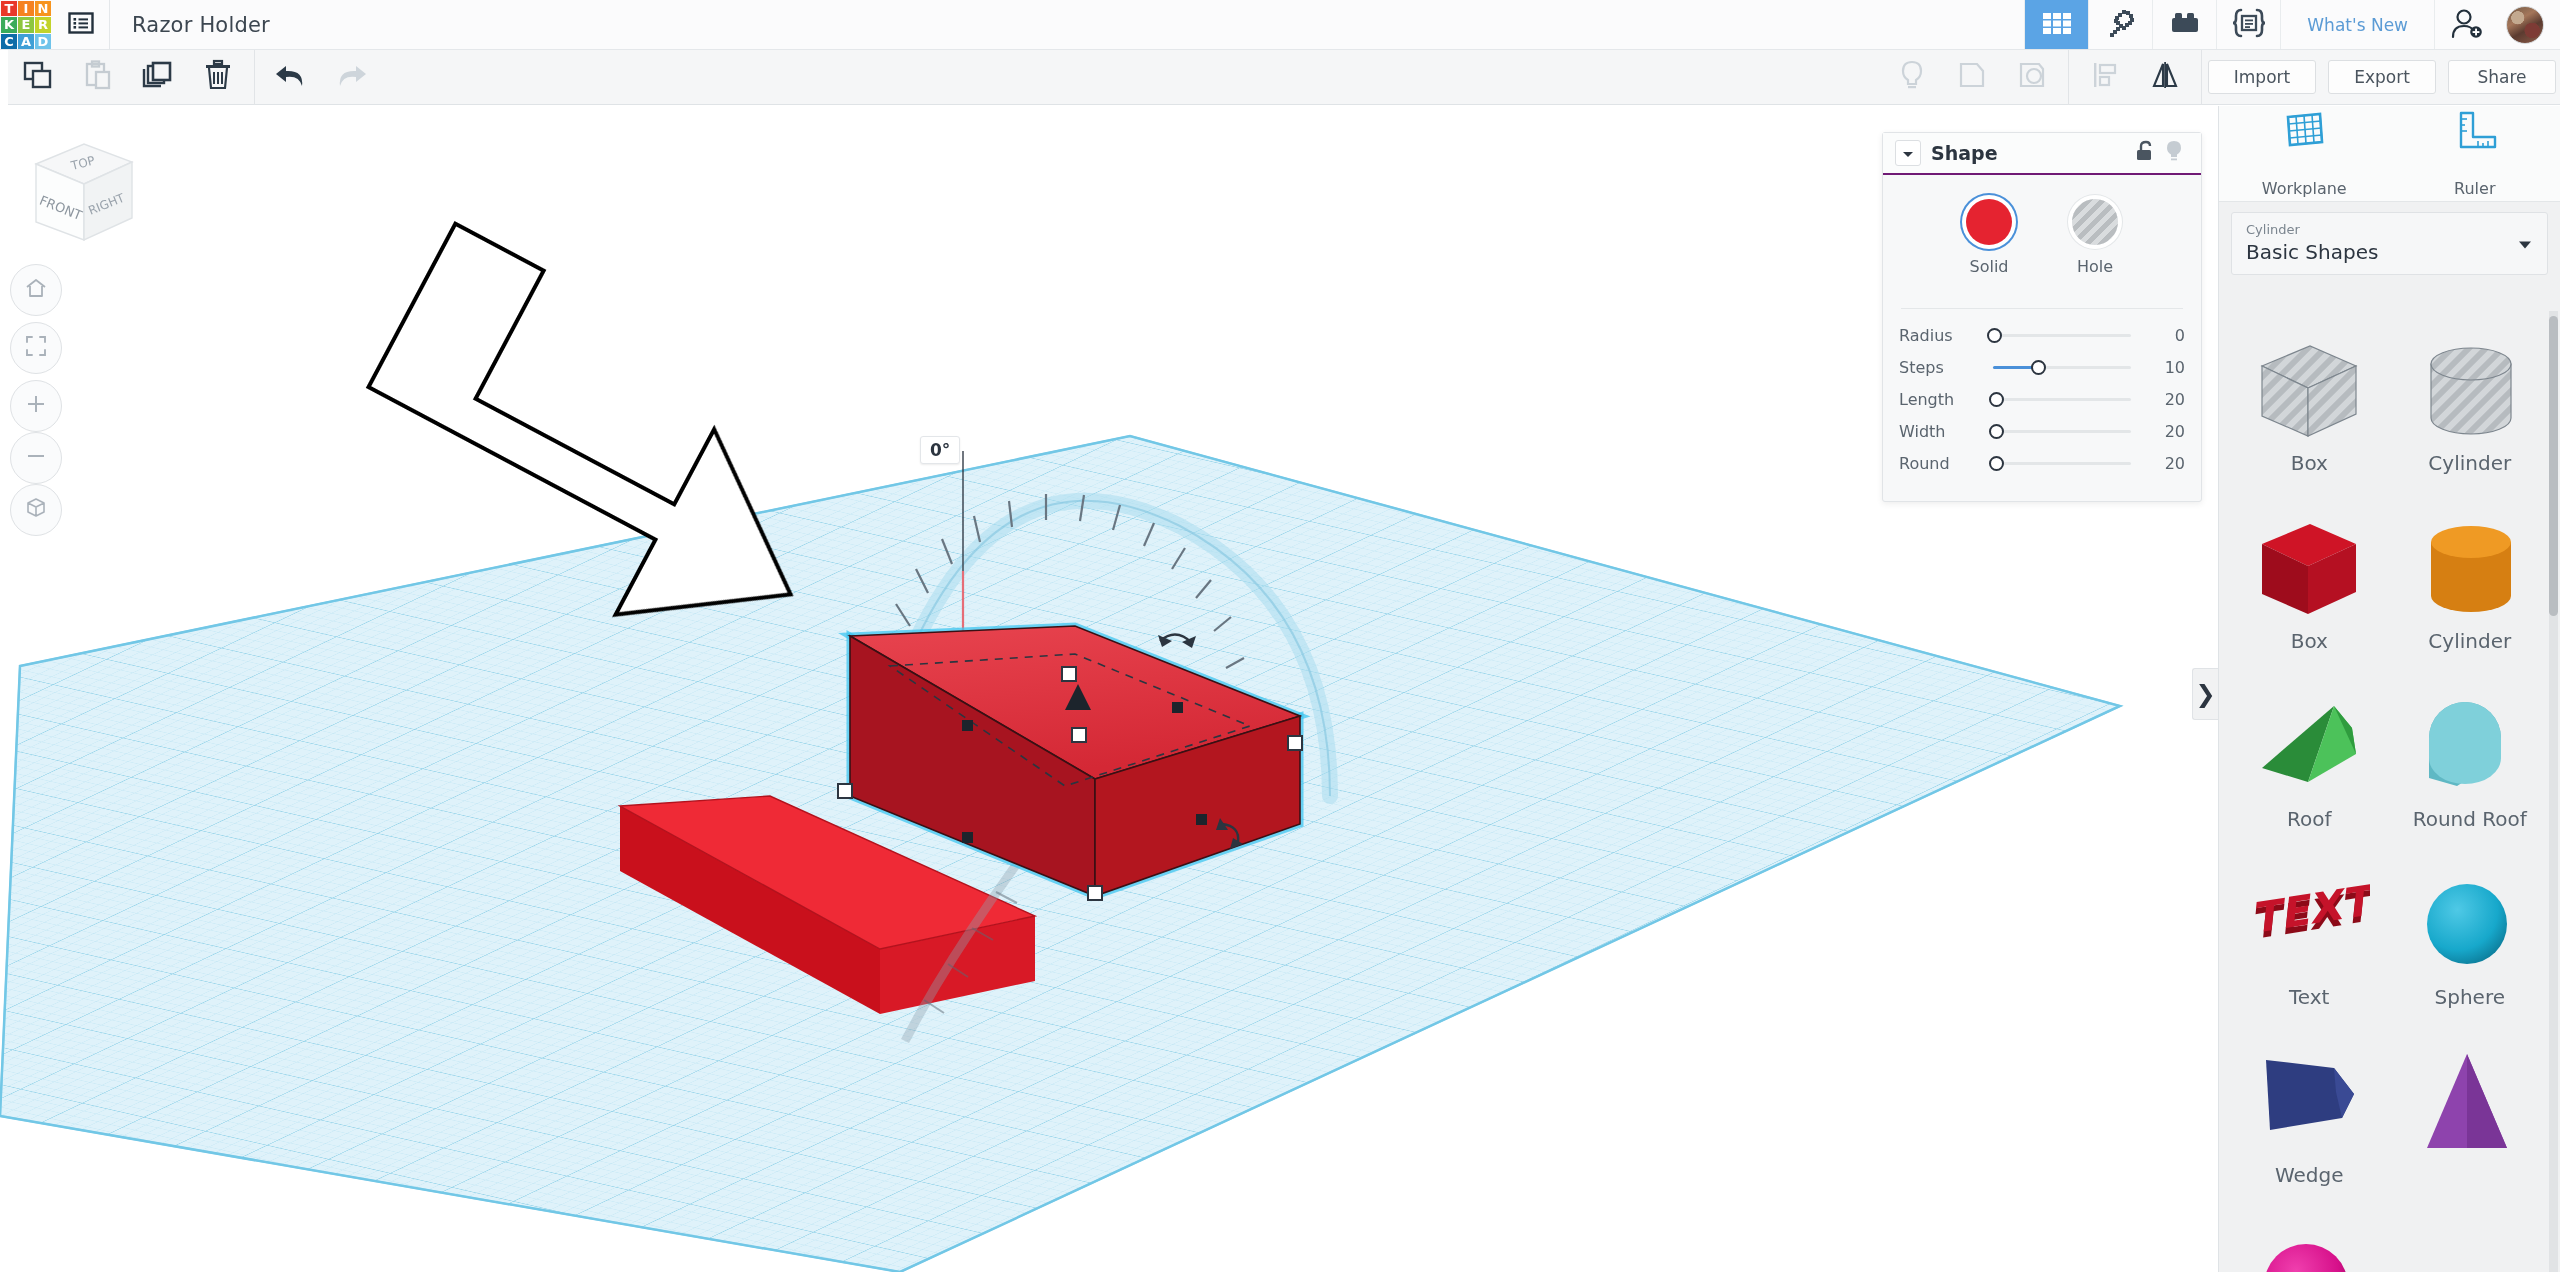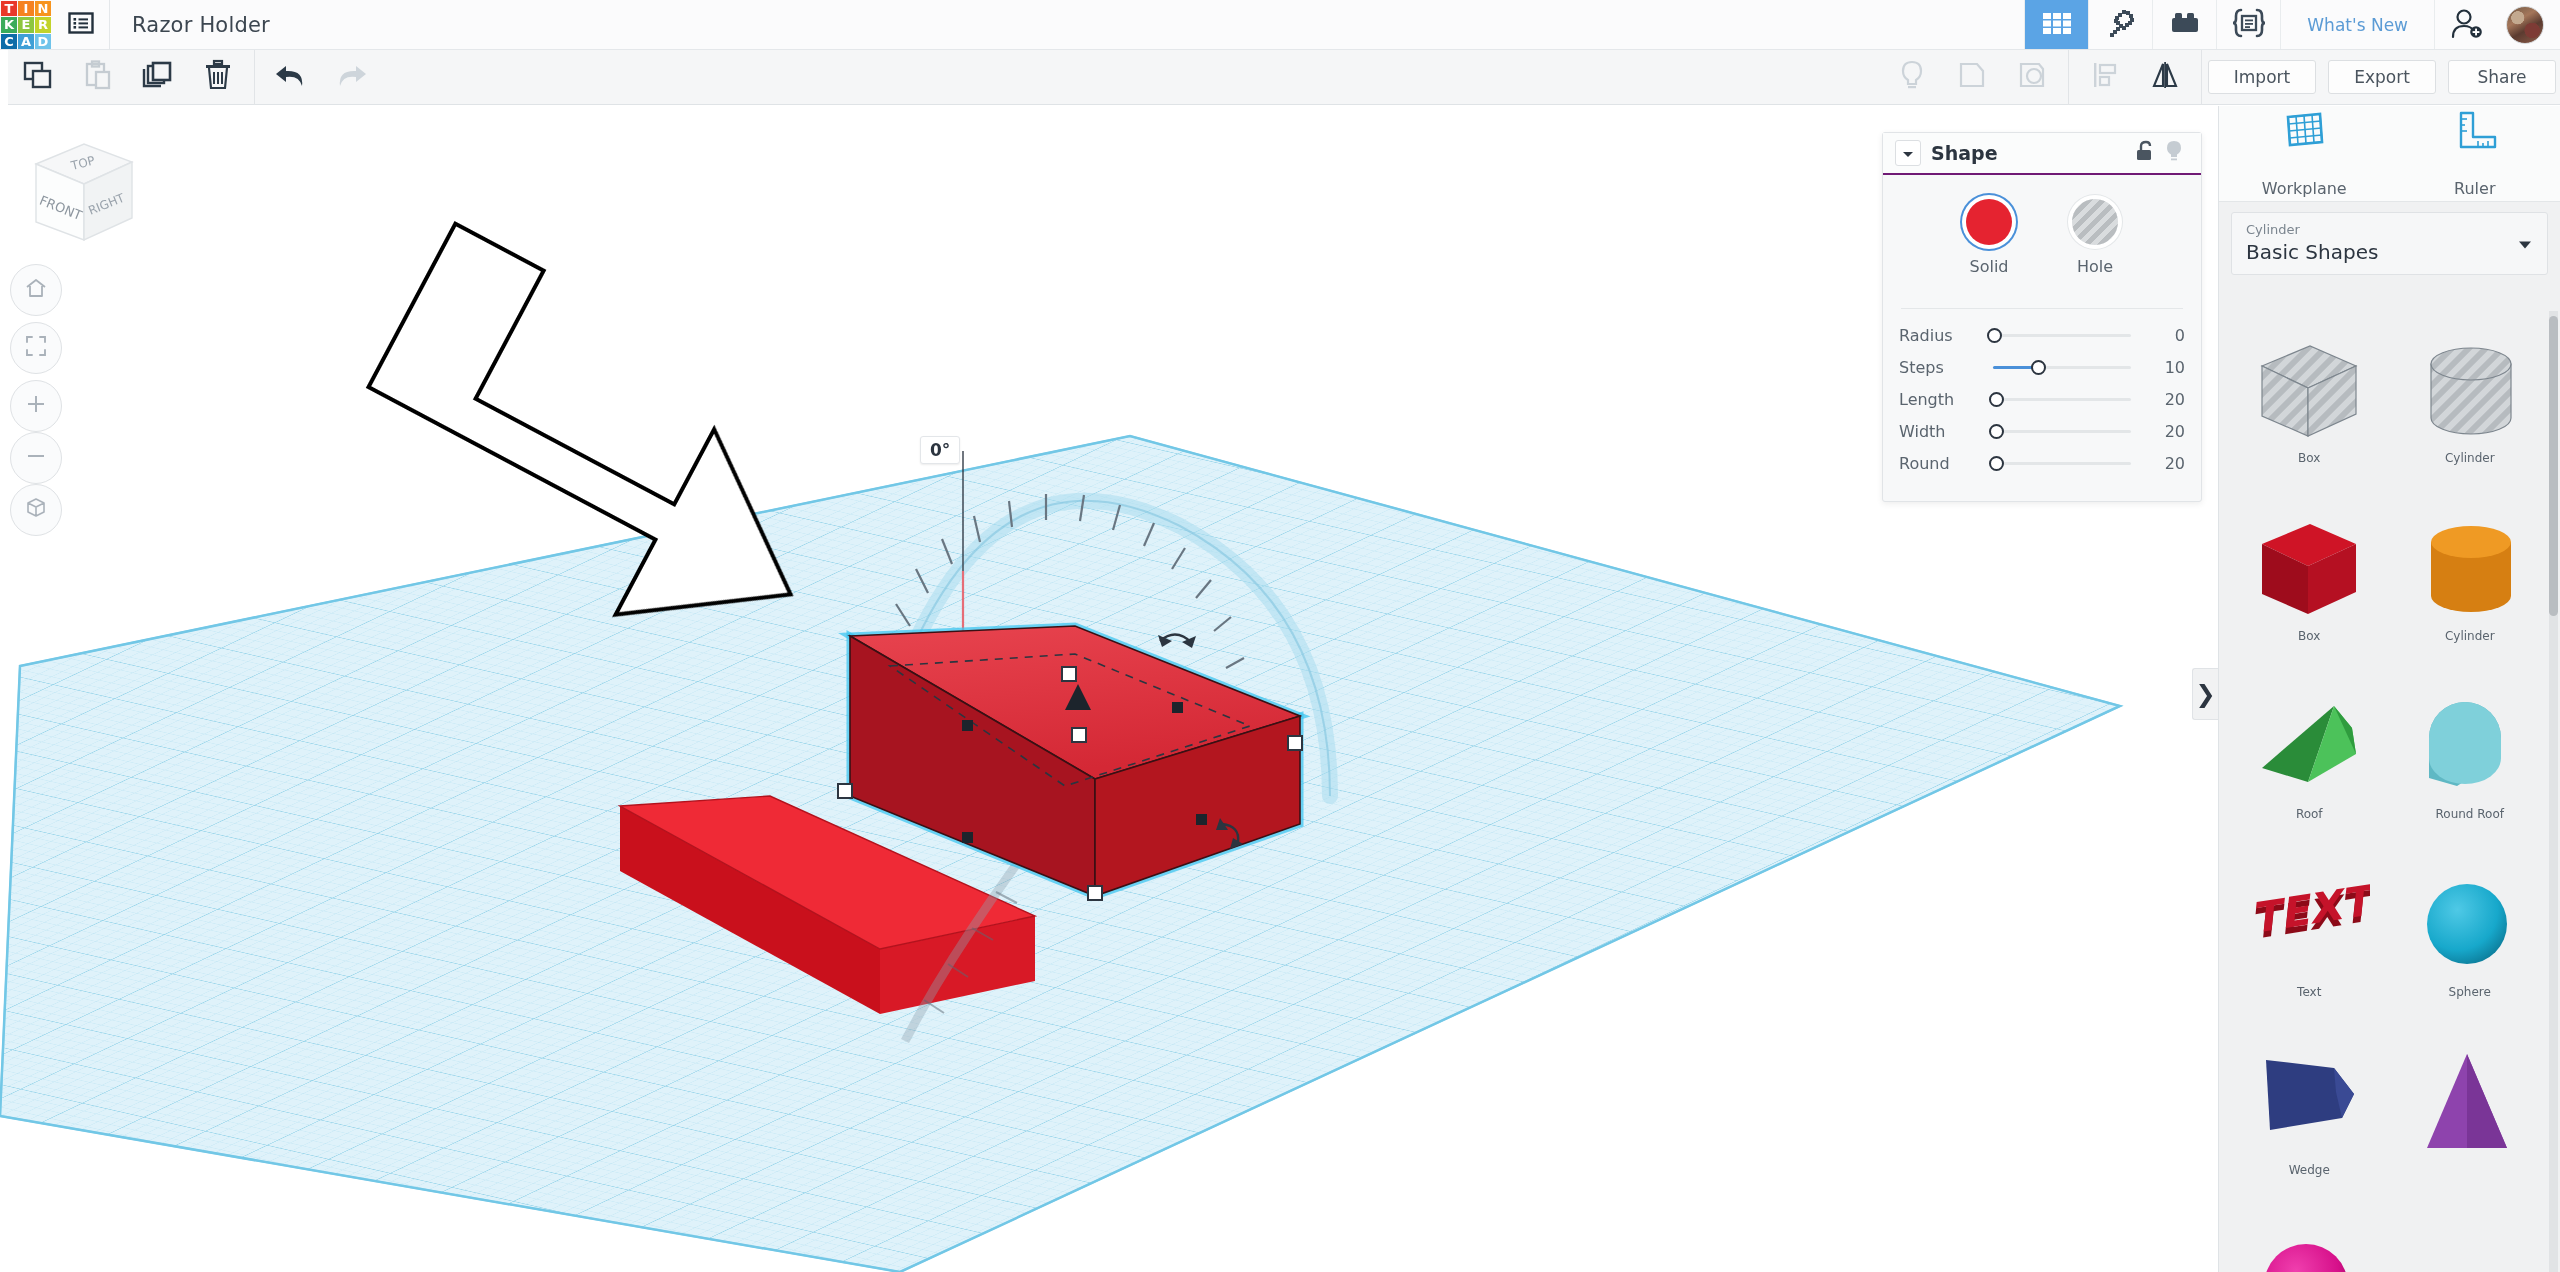--- a/index.html
+++ b/index.html
@@ -170,21 +170,21 @@
     position:absolute; left:0; right:0; top:205px; bottom:0;
     overflow:hidden; padding:14px 10px 0;
     display:grid; grid-template-columns:1fr 1fr; gap:6px 0; align-content:start;
   }
   .sb-cell {
     height:172px; display:flex; flex-direction:column;
     align-items:center; justify-content:flex-start; cursor:pointer;
     padding-top:12px;
   }
   .sb-cell .thumb { height:110px; display:flex; align-items:center; justify-content:center; }
-  .sb-cell .name { font-size:12px; color:#5a646e; margin-top:4px; }
+  .sb-cell .name { font-size:20px; color:#5a646e; margin-top:4px; }
 
   .sb-scroll {
     position:absolute; right:2px; top:210px; width:9px; height:300px;
     background:#b9bdc1; border-radius:5px; cursor:pointer;
   }
   .sb-scroll-track {
     position:absolute; right:2px; top:205px; width:9px; bottom:0; background:#e1e3e5;
   }
 
   

